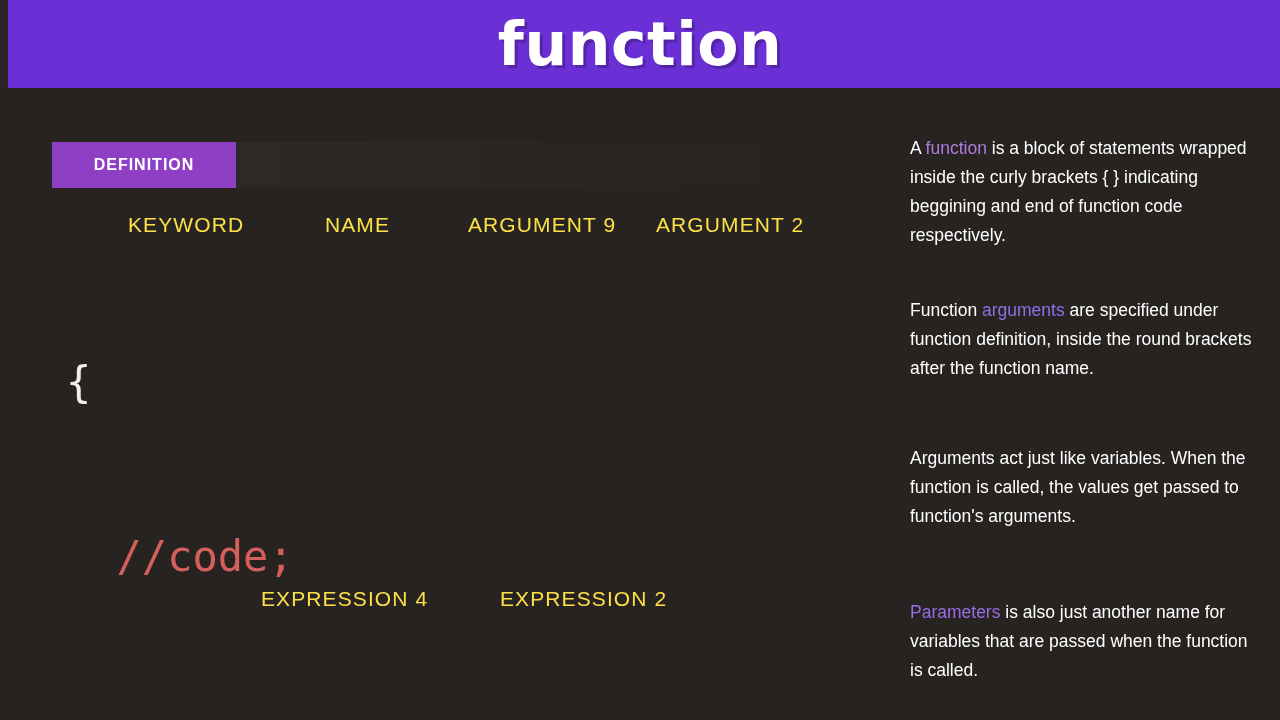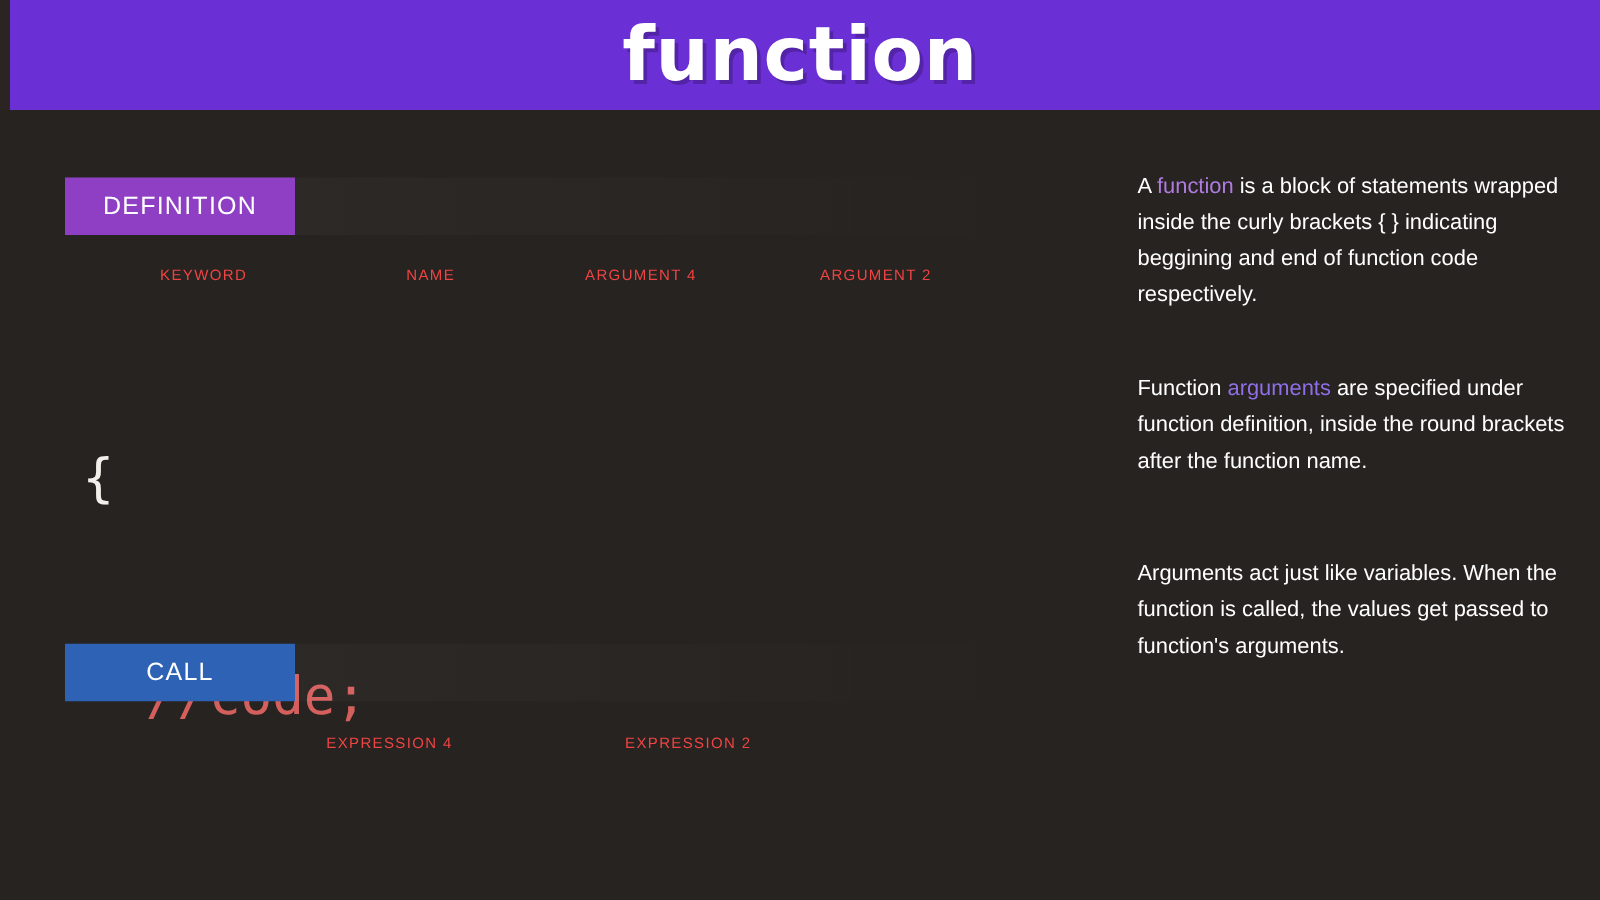--- a/index.html
+++ b/index.html
@@ -70,32 +70,32 @@
     display: flex;
     align-items: center;
   }
   .label-chip {
     width: 184px;
     height: 46px;
     display: flex;
     align-items: center;
     justify-content: center;
     color: #ffffff;
-    font-size: 20px;
-    font-weight: normal;
+    font-size: 16px;
+    font-weight: bold;
     letter-spacing: 1px;
     box-sizing: border-box;
   }
   .chip-definition { background: #8e3fc4; }
   .chip-call { background: #2d62b4; }
 
   .annot {
     position: absolute;
-    color: #ef4444;
-    font-size: 12px;
+    color: #fde047;
+    font-size: 21px;
     letter-spacing: 1.1px;
     white-space: nowrap;
   }
 
   .code {
     position: absolute;
     font-family: "DejaVu Sans Mono", monospace;
     font-size: 42px;
     line-height: 58px;
     white-space: pre;
@@ -141,32 +141,29 @@
   <div class="left-edge"></div>
 
   <div class="left-col">
 
     <div class="label-bar" style="left:52px; top:54px;">
       <div class="label-chip chip-definition">DEFINITION</div>
     </div>
 
     <div class="annot" style="left:128px; top:125px;">KEYWORD</div>
     <div class="annot" style="left:325px; top:125px;">NAME</div>
-    <div class="annot" style="left:468px; top:125px;">ARGUMENT 4</div>
+    <div class="annot" style="left:468px; top:125px;">ARGUMENT 9</div>
     <div class="annot" style="left:656px; top:125px;text-align:center;">ARGUMENT 2</div>
 
     <div class="code" style="left:66px; top:150px;">
       <div><span class="tok-punct">{</span></div>
       <div><span class="tok-punct">  </span><span class="tok-comment">//code;</span></div>
       
     </div>
 
-    <div class="label-bar" style="left:52px; top:427px;">
-      <div class="label-chip chip-call">CALL</div>
-    </div>
 
     <div class="annot" style="left:261px; top:499px;">EXPRESSION 4</div>
     <div class="annot" style="left:500px; top:499px;">EXPRESSION 2</div>
 
     <div class="code" style="left:64px; top:524px;">
       
     </div>
 
   </div>
 
@@ -177,16 +174,19 @@
     </div>
 
     <div class="para" style="top:208px;">
       <span>Function </span><span class="hl-arguments">arguments</span><span> are specified under function definition, inside the round brackets after the function name.</span>
     </div>
 
     <div class="para" style="top:356px;">
       <span>Arguments act just like variables. When the function is called, the values get passed to function's arguments.</span>
     </div>
 
+    <div class="para" style="top:510px;">
+      <span class="hl-parameters">Parameters</span><span> is also just another name for variables that are passed when the function is called.</span>
+    </div>
 
   </div>
 
 </div>
 
 </body></html>

